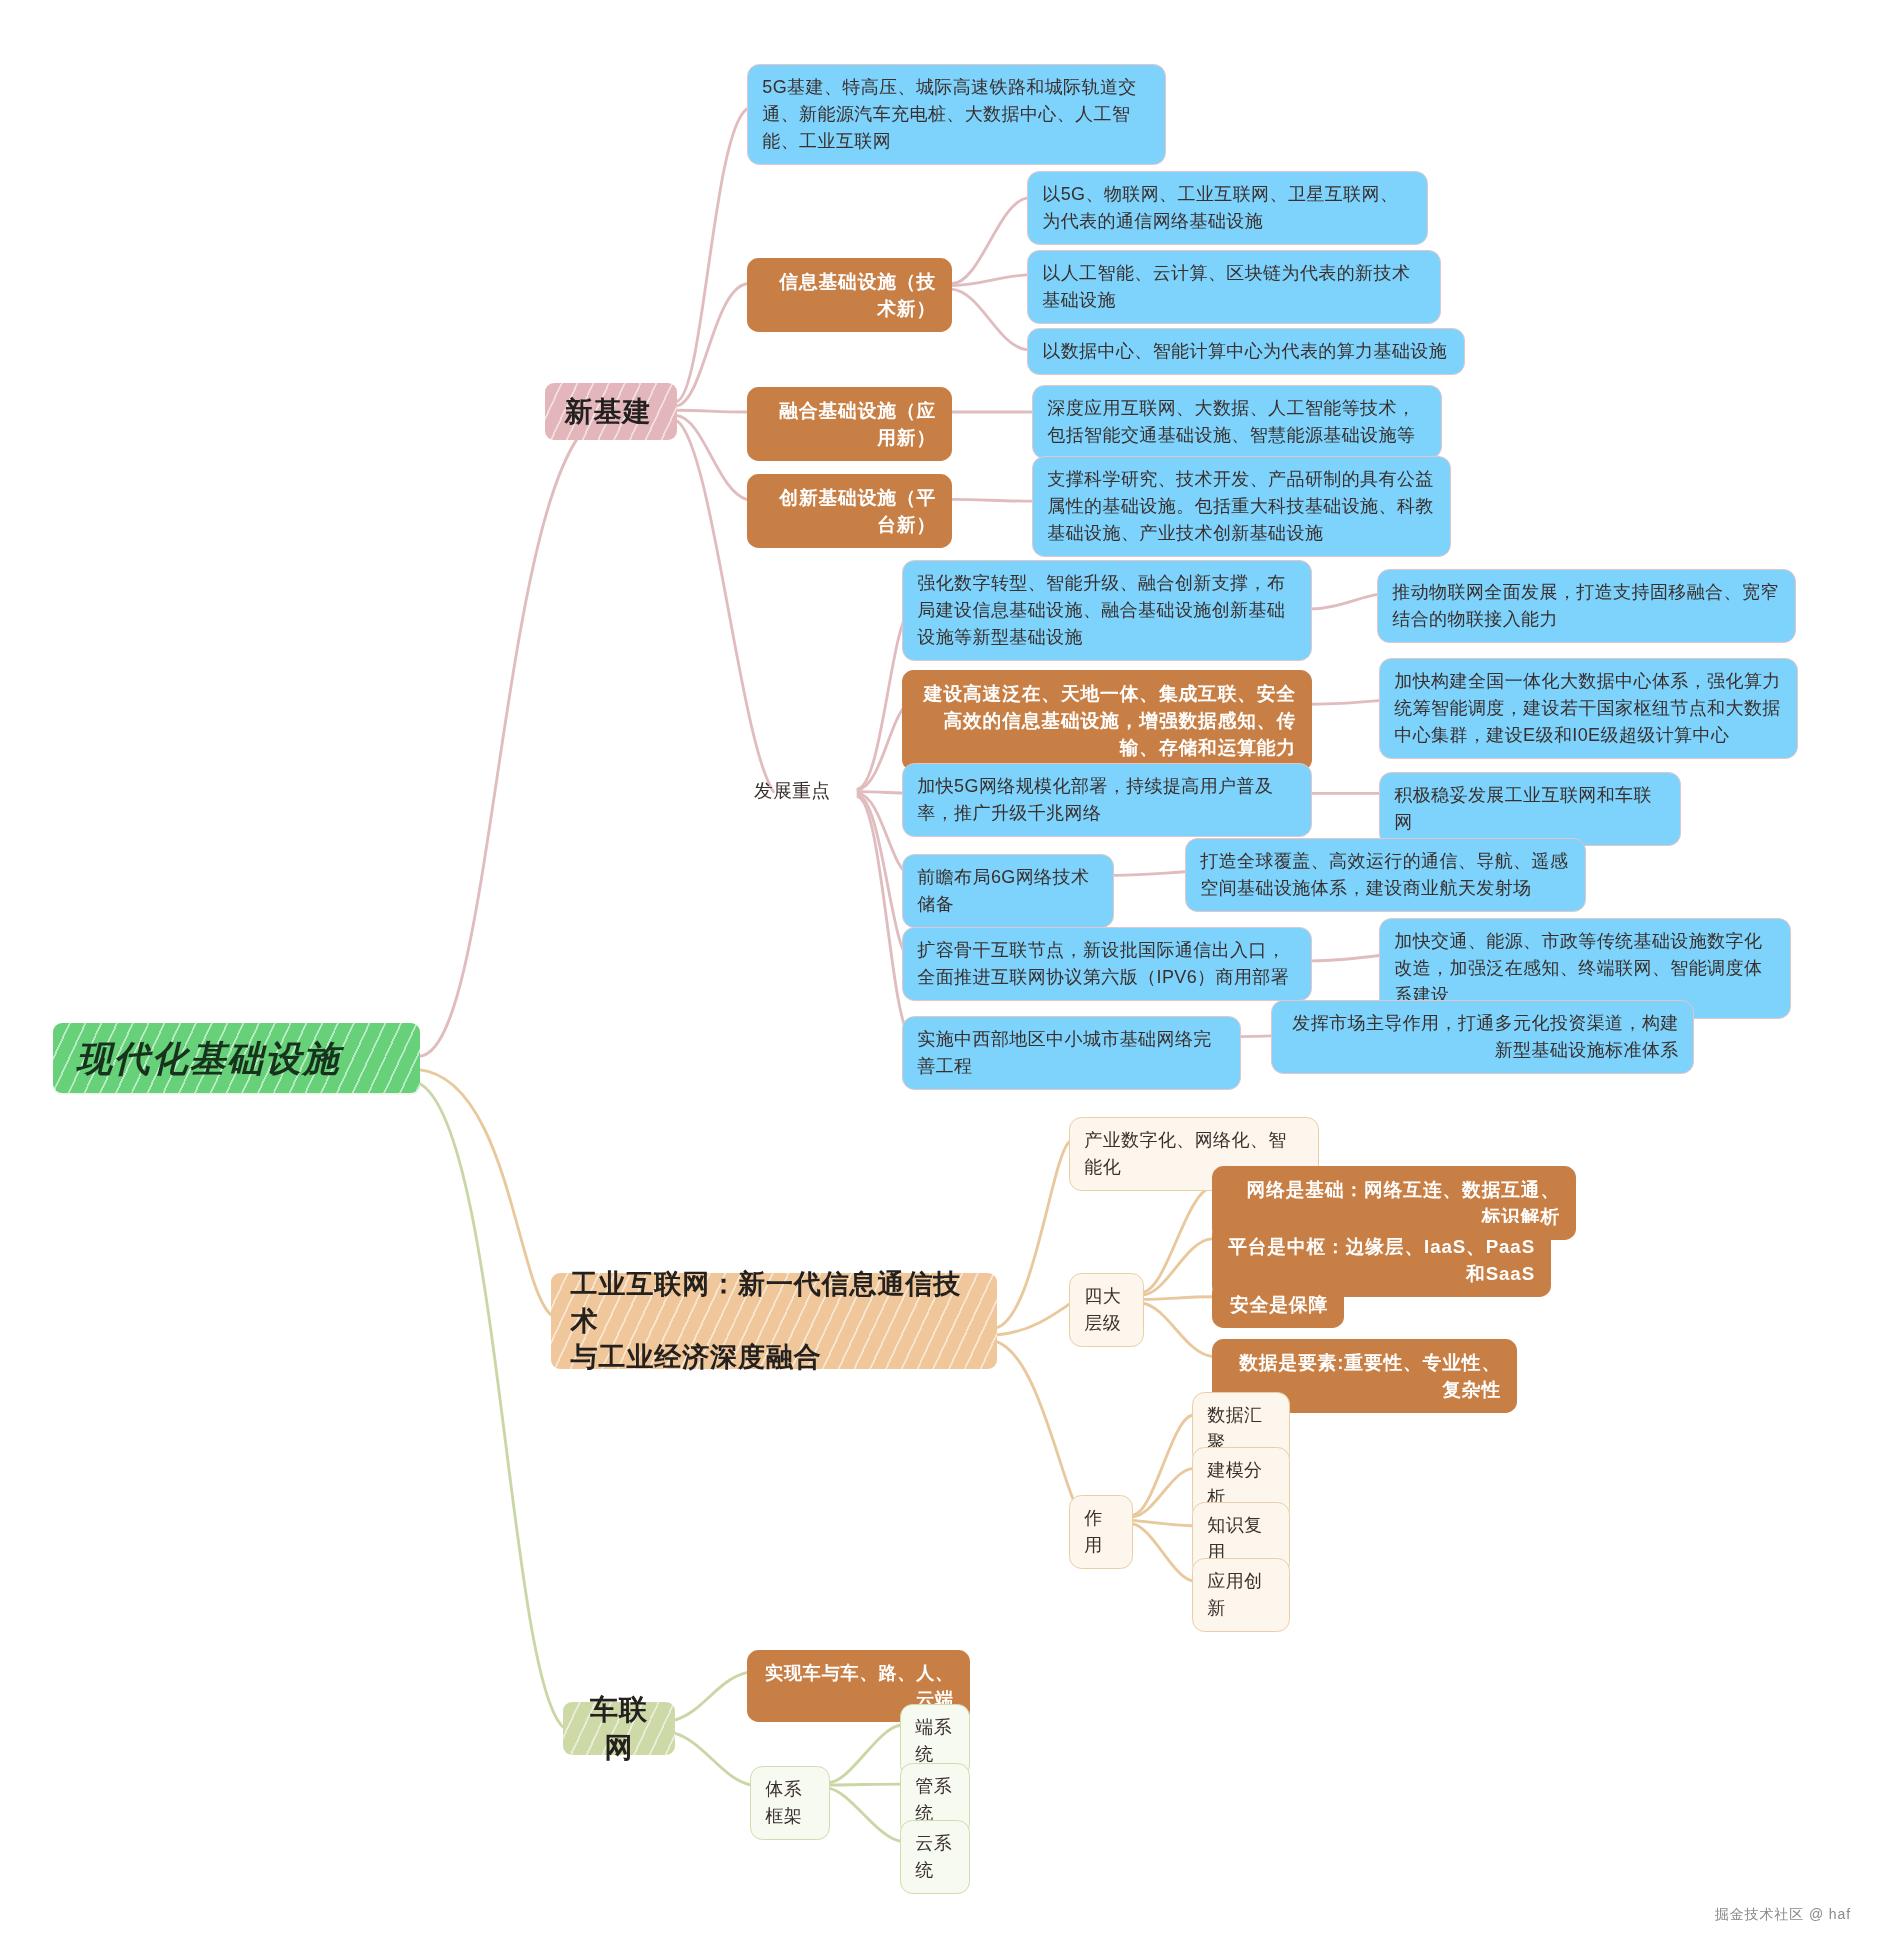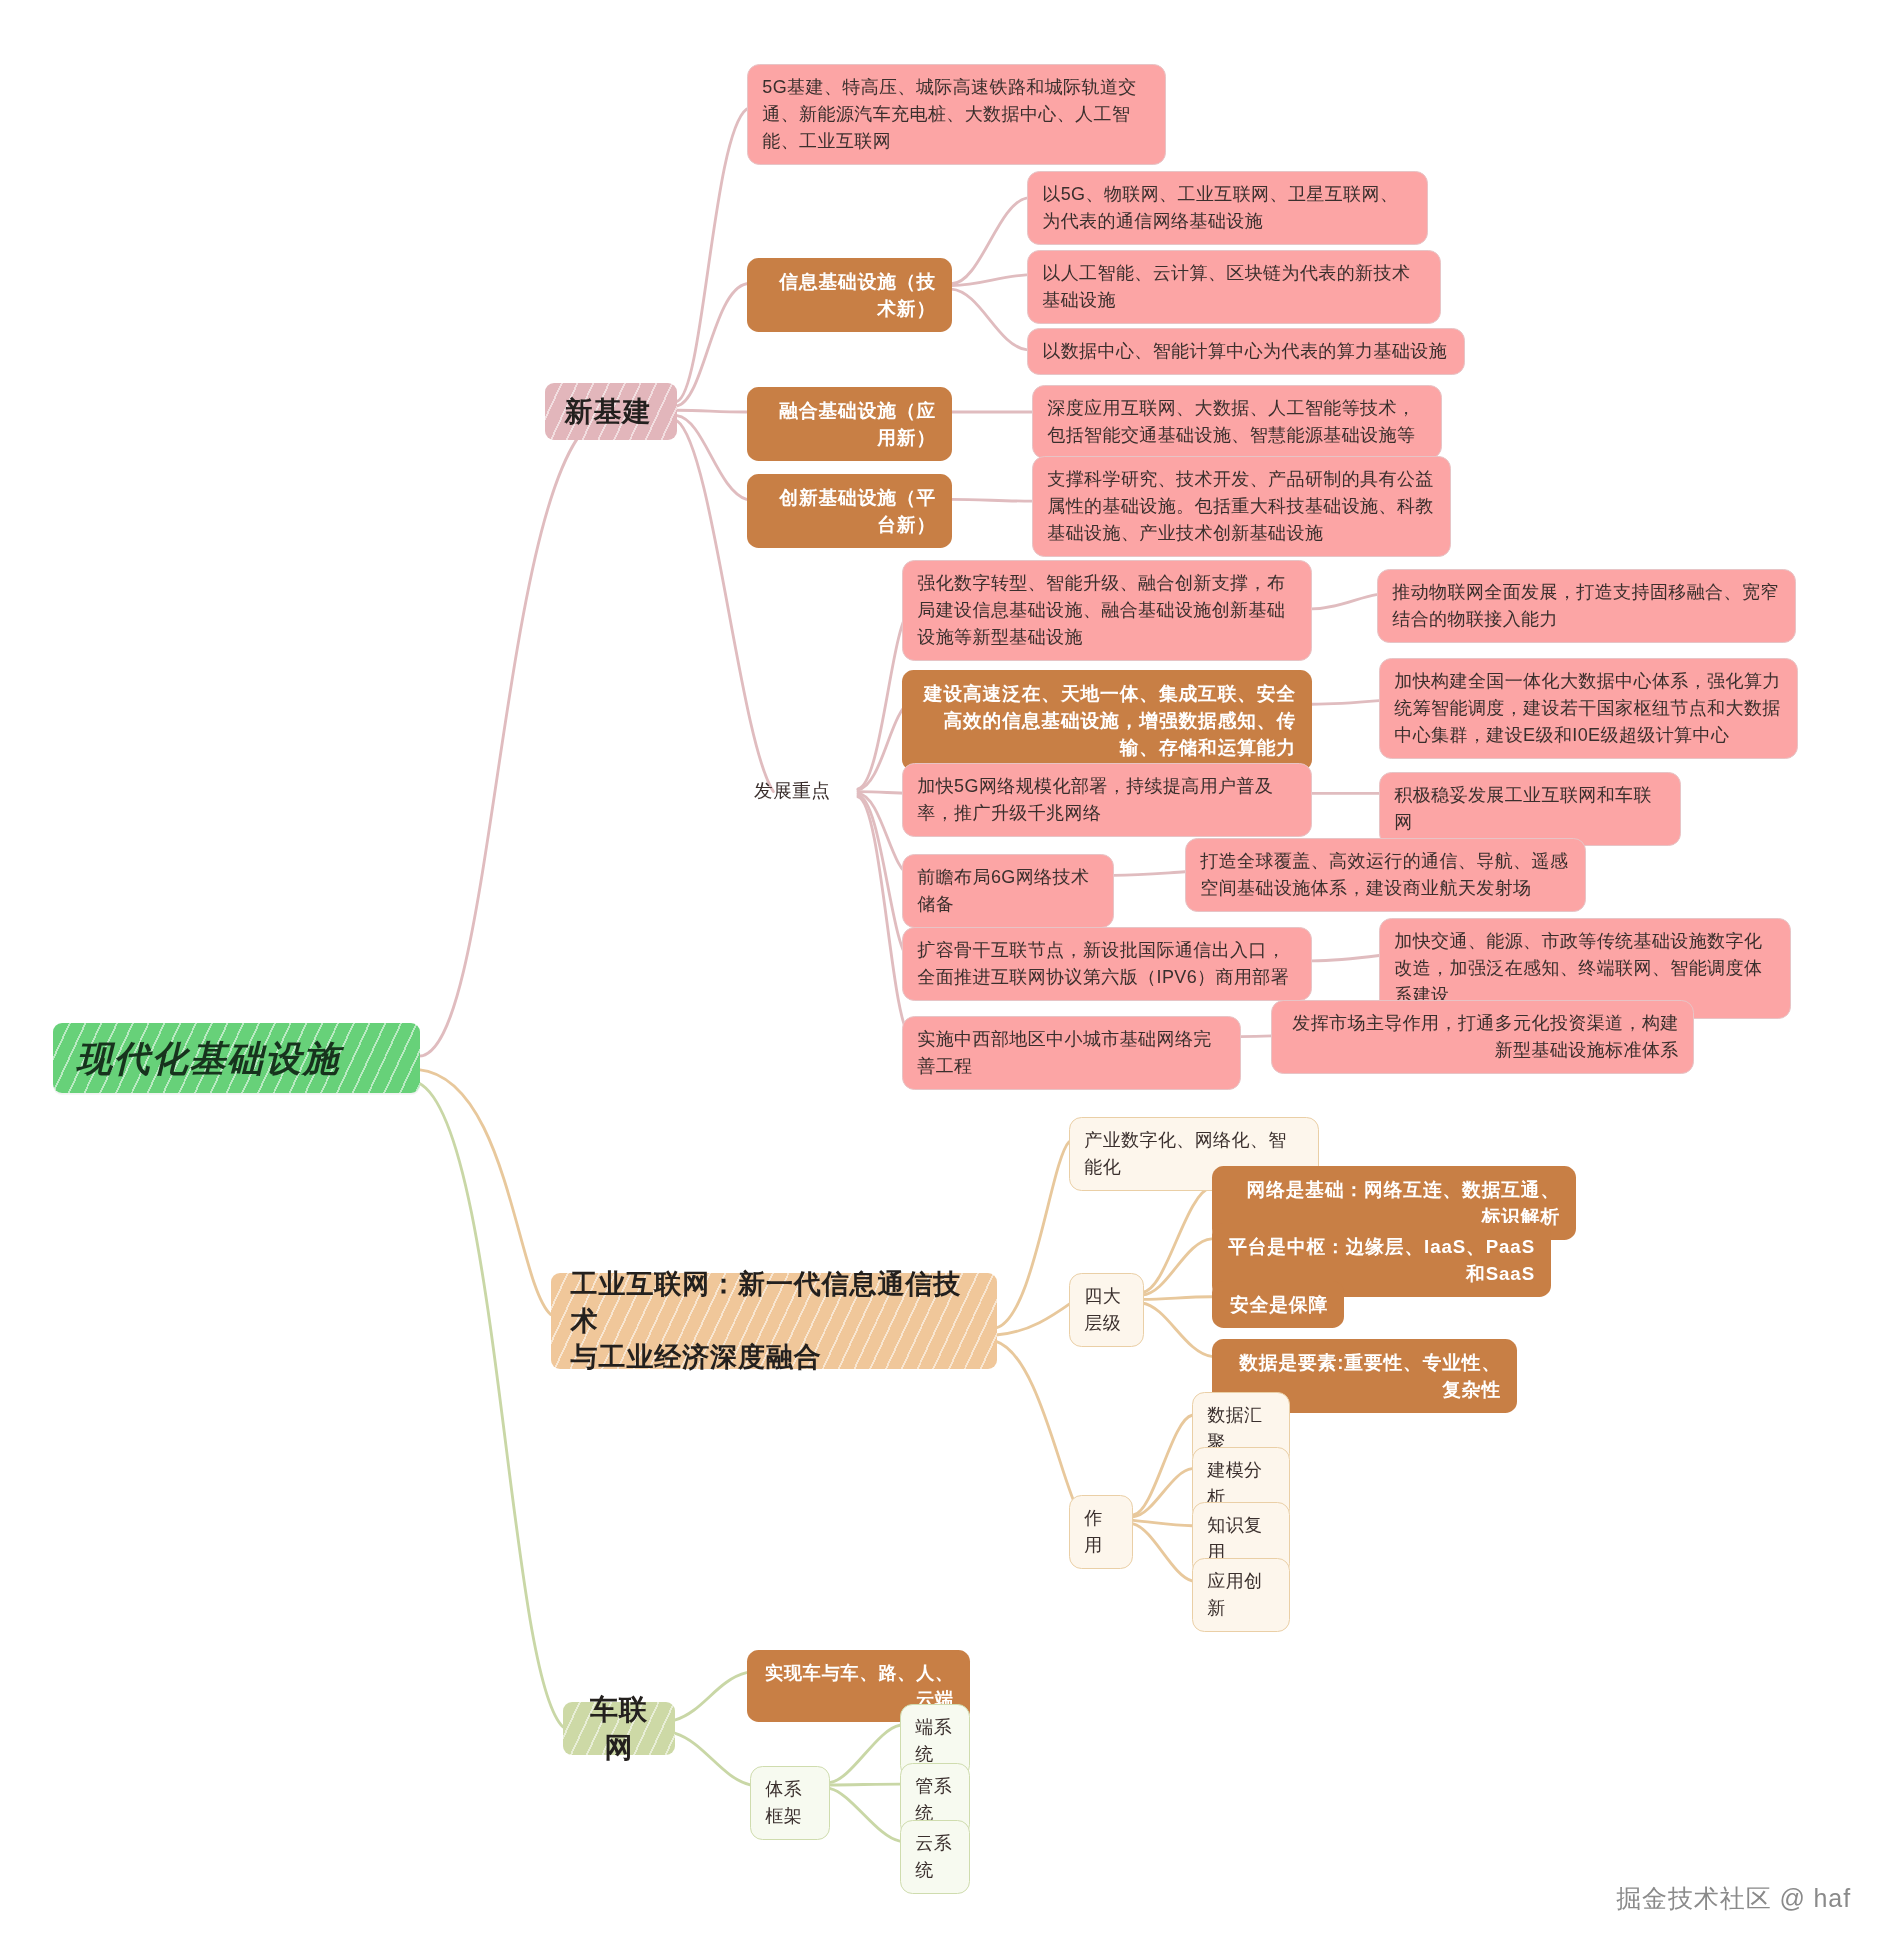--- a/index.html
+++ b/index.html
@@ -27,28 +27,28 @@
   .l1.green{background-color:#cdd9a6;}
   .l1 .txt{font-size:28px;font-weight:700;color:#23201e;letter-spacing:0.9px;line-height:1.35;}
   .l1.tan .txt{font-size:27px;}
 
   
   .chip{background:#c87f45;border-radius:11.6px;padding:9.8px 16px;}
   .chip .txt{color:#fff;font-size:18.7px;font-weight:700;letter-spacing:0.9px;line-height:1.45;text-align:right;}
   .chip.sm .txt{font-size:18px;}
 
   
-  .card{background:#fca5a5;border:1.8px solid #e7c4c6;border-radius:12.5px;padding:9px 14.3px;}
+  .card{background:#7dd3fc;border:1.8px solid #e7c4c6;border-radius:12.5px;padding:9px 14.3px;}
   .card .txt{color:#3a2f2d;font-size:18px;line-height:1.5;letter-spacing:0.4px;}
   .card.tanline{background:#fdf6ec;border-color:#eacfa6;}
   .card.greenline{background:#f7faf0;border-color:#cfdcae;}
   .card.bare{background:transparent;border:none;padding:5.3px 7.1px;}
   .card.bare .txt{font-size:18.7px;color:#3a2f2d;}
 
-  .wm{position:absolute;right:36px;bottom:37px;color:#8a8a8a;font-size:25px;letter-spacing:0.9px;}
+  .wm{position:absolute;right:36px;bottom:28px;color:#8a8a8a;font-size:14px;letter-spacing:0.9px;}
 </style>
 </head>
 <body>
 
 <div id="canvas">
 
   <svg class="links" viewBox="0 0 2118 2190">
     <g fill="none" stroke="#e0bcbf" stroke-width="3.2" stroke-linecap="round">
 
       <path d="M470,1185 C560,1185 560,470 688,462"></path>

